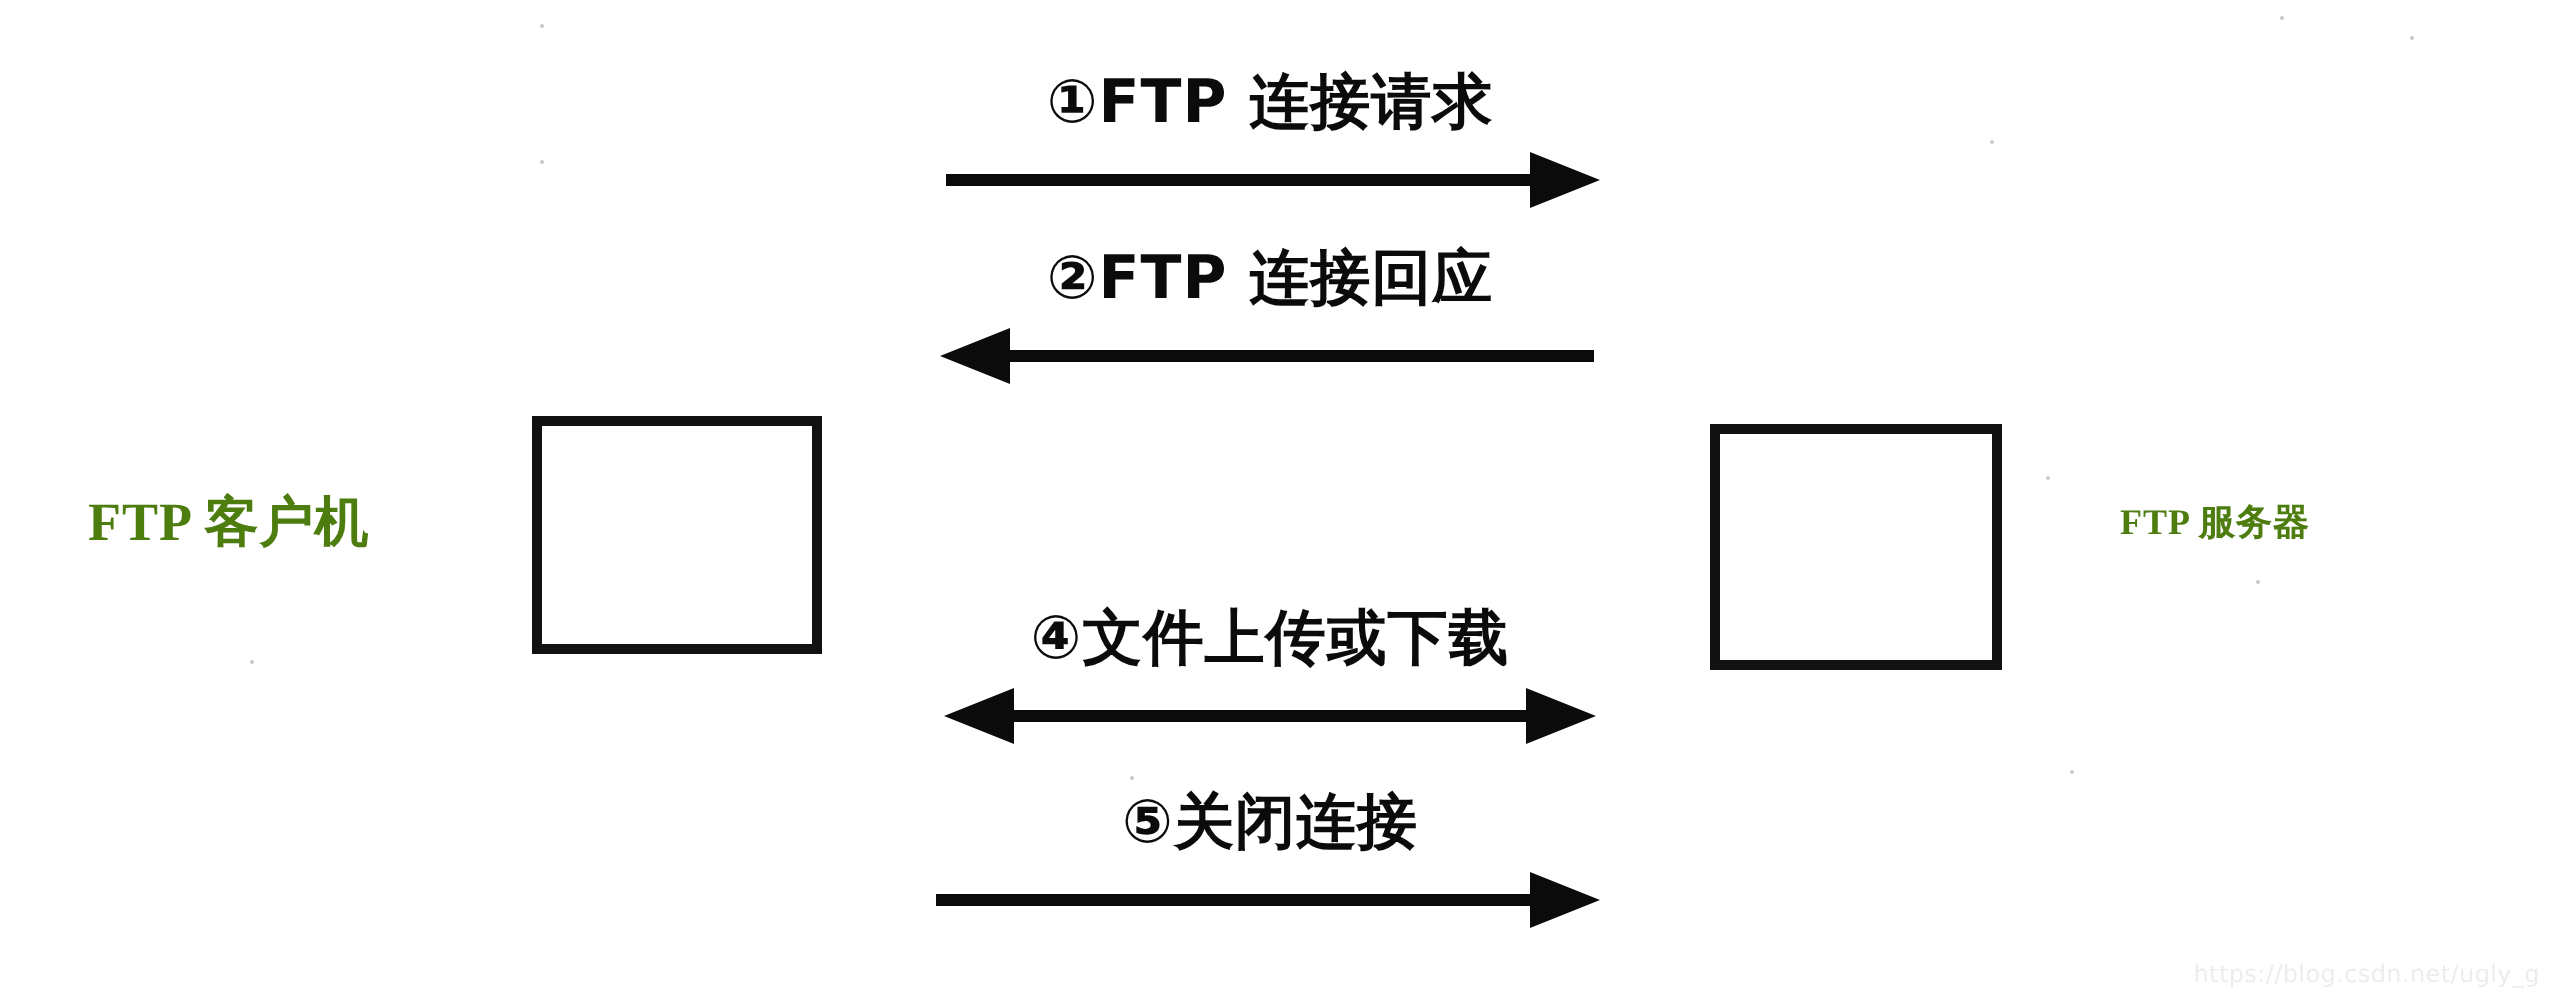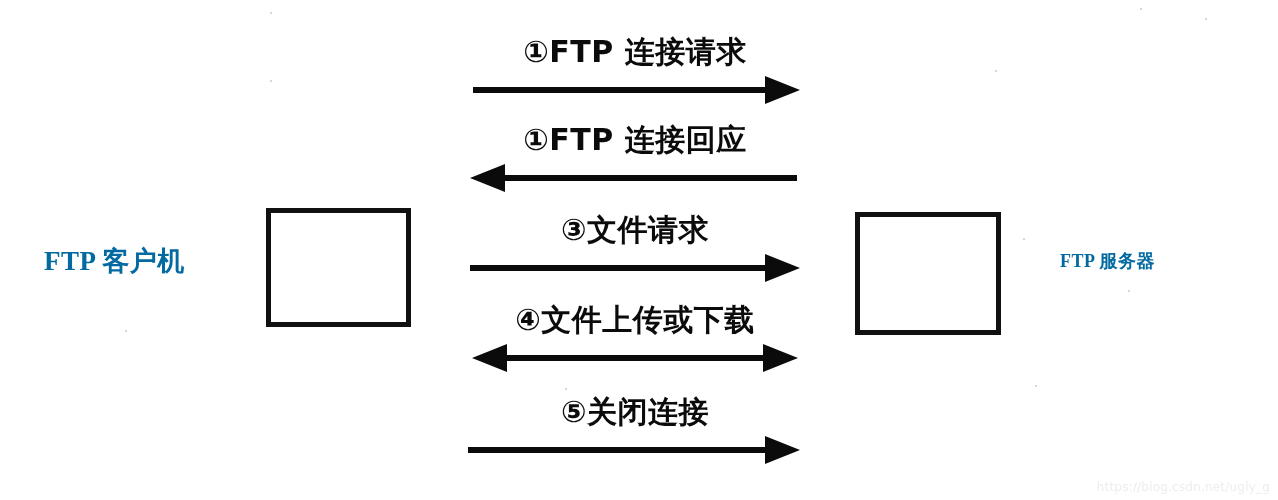--- a/index.html
+++ b/index.html
@@ -12,21 +12,21 @@
     width: 1278px;
     height: 500px;
     background: #ffffff;
     overflow: hidden;
     font-family: "Liberation Serif", "DejaVu Serif", serif;
   }
 
   
   .endpoint-label {
     position: absolute;
-    color: #0369a1;
+    color: #4d7c0f;
     white-space: nowrap;
     line-height: 1;
   }
   #client-label {
     left: 44px;
     top: 248px;
     font-size: 27px;
     font-weight: 700;
     letter-spacing: 0.5px;
   }
@@ -145,38 +145,29 @@
     <div class="message-label">①FTP 连接请求</div>
     <div class="message-arrow">
       <svg viewBox="0 0 360 36" xmlns="http://www.w3.org/2000/svg">
         <rect x="18" y="15" width="300" height="6" fill="#0b0b0b"></rect>
         <polygon points="310,4 345,18 310,32" fill="#0b0b0b"></polygon>
       </svg>
     </div>
   </div>
 
   <div class="message-row" id="row-2">
-    <div class="message-label">①FTP 连接回应</div>
+    <div class="message-label">②FTP 连接回应</div>
     <div class="message-arrow">
       <svg viewBox="0 0 360 36" xmlns="http://www.w3.org/2000/svg">
         <rect x="42" y="15" width="300" height="6" fill="#0b0b0b"></rect>
         <polygon points="50,4 15,18 50,32" fill="#0b0b0b"></polygon>
       </svg>
     </div>
   </div>
 
-  <div class="message-row" id="row-3">
-    <div class="message-label">③文件请求</div>
-    <div class="message-arrow">
-      <svg viewBox="0 0 360 36" xmlns="http://www.w3.org/2000/svg">
-        <rect x="15" y="15" width="303" height="6" fill="#0b0b0b"></rect>
-        <polygon points="310,4 345,18 310,32" fill="#0b0b0b"></polygon>
-      </svg>
-    </div>
-  </div>
 
   <div class="message-row" id="row-5">
     <div class="message-label">⑤关闭连接</div>
     <div class="message-arrow">
       <svg viewBox="0 0 360 36" xmlns="http://www.w3.org/2000/svg">
         <rect x="13" y="15" width="305" height="6" fill="#0b0b0b"></rect>
         <polygon points="310,4 345,18 310,32" fill="#0b0b0b"></polygon>
       </svg>
     </div>
   </div>

